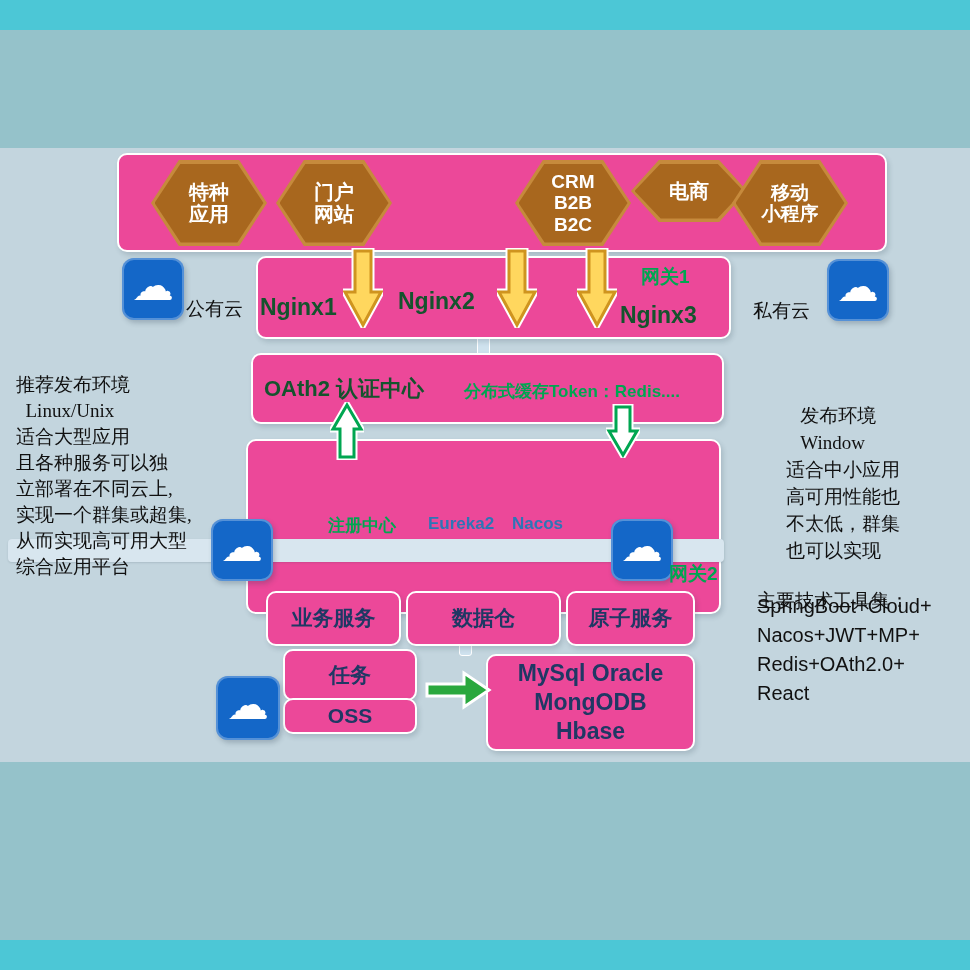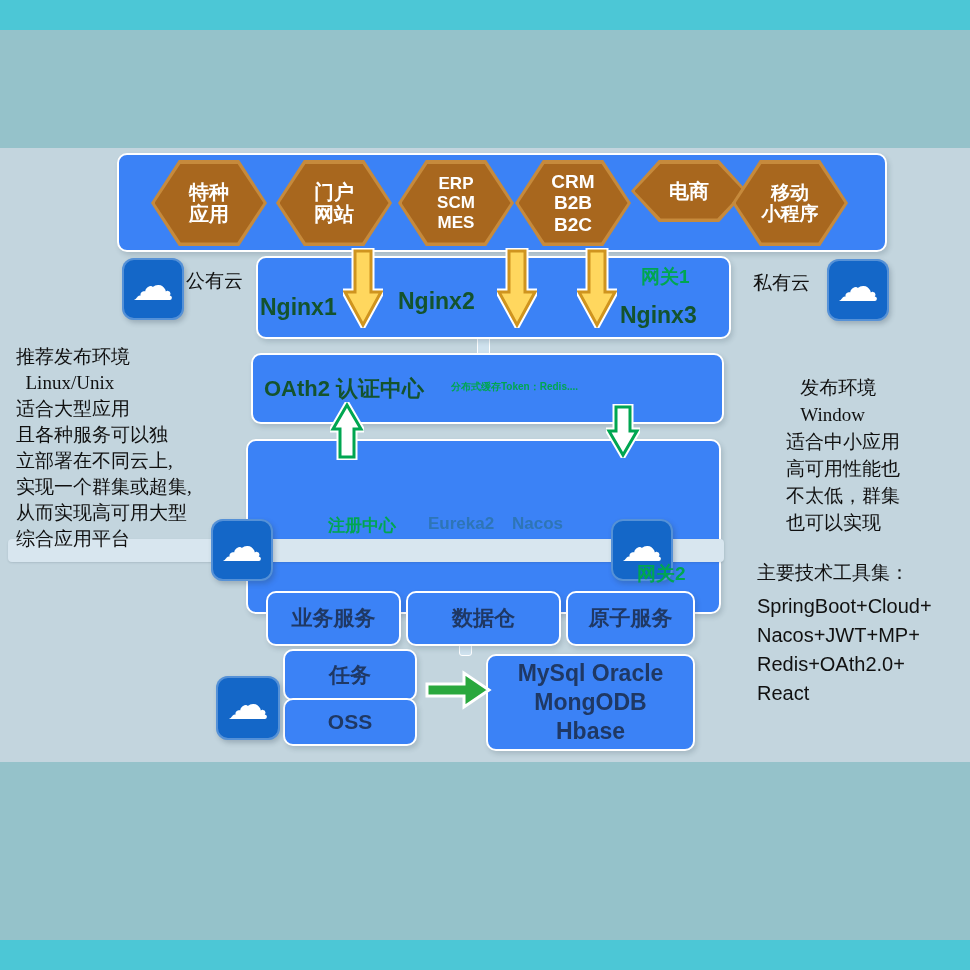--- a/index.html
+++ b/index.html
@@ -3,21 +3,21 @@
 <meta charset="utf-8">
 <style>
   html,body{margin:0;padding:0;}
   #canvas{
     position:relative;width:970px;height:970px;overflow:hidden;
     background:#95c2ca;font-family:"Liberation Sans",sans-serif;
   }
   .strip{position:absolute;left:0;width:970px;height:30px;background:#4cc7d6;}
   #slide{position:absolute;left:0;top:148px;width:970px;height:614px;background:#c3d5de;}
   .box{
-    position:absolute;background:#3b82f6;border:2.5px solid #ffffff;border-radius:10px;
+    position:absolute;background:#ec4899;border:2.5px solid #ffffff;border-radius:10px;
     box-sizing:border-box;z-index:2;box-shadow:2px 3px 5px rgba(40,60,80,.18);
   }
   .box.center{display:flex;align-items:center;justify-content:center;}
   .box.center span{font-weight:700;color:#1f3864;text-align:center;white-space:pre-line;line-height:1.25;}
   .hex{
     position:absolute;z-index:3;
     clip-path:polygon(24% 0,76% 0,100% 50%,76% 100%,24% 100%,0 50%);
     background:#c68a3c;display:flex;align-items:center;justify-content:center;
   }
   .hex-inner{
@@ -31,21 +31,21 @@
     display:flex;align-items:center;justify-content:center;z-index:6;
     box-shadow:inset 0 0 0 2px rgba(255,255,255,.28), 2px 3px 5px rgba(40,60,80,.25);
   }
   .cloud span{font-size:42px;line-height:1;transform:translateY(-3px);}
   .t{position:absolute;white-space:pre;z-index:5;}
   .b{font-weight:700;}
   .navy{color:#14532d;}
   .green{color:#00a651;}
   .blue{color:#2e75b6;}
   .sans{font-family:"Liberation Sans",sans-serif;}
-  .serif{font-family:"Liberation Serif",serif;color:#101010;}
+  .serif{font-family:"Liberation Serif",serif;color:#101010;margin-top:28px;}
   .conn{position:absolute;background:#cfe2ee;border:1.5px solid #ffffff;border-radius:3px;z-index:1;}
   .band{position:absolute;background:#d8e6ef;border-radius:4px;z-index:4;box-shadow:0 1px 2px rgba(40,60,80,.15);}
   .arrow{position:absolute;z-index:7;}
 </style>
 </head>
 <body>
 
 <div id="canvas">
 
   <div class="strip" style="top:0"></div>
@@ -54,25 +54,20 @@
 
   <div class="box" style="left:117px;top:153px;width:770px;height:99px"></div>
 
   <div class="hex" style="left:151px;top:160px;width:116px;height:86px">
     <div class="hex-inner sans" style="font-size:20px">特种
 应用</div>
   </div>
   <div class="hex" style="left:276px;top:160px;width:116px;height:86px">
     <div class="hex-inner sans" style="font-size:20px">门户
 网站</div>
-  </div>
-  <div class="hex" style="left:398px;top:160px;width:116px;height:86px">
-    <div class="hex-inner sans" style="font-size:17px">ERP
-SCM
-MES</div>
   </div>
   <div class="hex" style="left:515px;top:160px;width:116px;height:86px">
     <div class="hex-inner sans" style="font-size:19px">CRM
 B2B
 B2C</div>
   </div>
   <div class="hex" style="left:631px;top:160px;width:116px;height:62px">
     <div class="hex-inner sans" style="font-size:20px">电商</div>
   </div>
   <div class="hex" style="left:732px;top:160px;width:116px;height:86px">
@@ -106,21 +101,21 @@
   </svg>
   <svg class="arrow" style="left:577px;top:248px" width="40" height="80" viewBox="0 0 40 80">
     <polygon points="12,3 28,3 28,44 38,44 20,77 2,44 12,44" fill="none" stroke="#ffffff" stroke-width="7"></polygon>
     <polygon points="12,3 28,3 28,44 38,44 20,77 2,44 12,44" fill="#ffd75e" stroke="#cf941f" stroke-width="3"></polygon>
   </svg>
 
   <div class="conn" style="left:477px;top:336px;width:11px;height:22px"></div>
 
   <div class="box" style="left:251px;top:353px;width:473px;height:71px"></div>
   <div class="t sans b navy" style="left:264px;top:374px;font-size:22px">OAth2 认证中心</div>
-  <div class="t sans b green" style="left:451px;top:380px;font-size:10px">分布式缓存Token：Redis....</div>
+  <div class="t sans b green" style="left:464px;top:380px;font-size:17px">分布式缓存Token：Redis....</div>
 
   <svg class="arrow" style="left:330px;top:402px" width="34" height="58" viewBox="0 0 34 58">
     <polygon points="17,3 31,27 24,27 24,55 10,55 10,27 3,27" fill="none" stroke="#ffffff" stroke-width="7"></polygon>
     <polygon points="17,3 31,27 24,27 24,55 10,55 10,27 3,27" fill="#ffffff" stroke="#00a651" stroke-width="3"></polygon>
   </svg>
   <svg class="arrow" style="left:606px;top:404px" width="34" height="54" viewBox="0 0 34 54">
     <polygon points="17,51 3,27 10,27 10,3 24,3 24,27 31,27" fill="none" stroke="#ffffff" stroke-width="7"></polygon>
     <polygon points="17,51 3,27 10,27 10,3 24,3 24,27 31,27" fill="#ffffff" stroke="#00a651" stroke-width="3"></polygon>
   </svg>
 
@@ -129,38 +124,38 @@
   <div class="t sans b blue" style="left:428px;top:514px;font-size:17px">Eureka2</div>
   <div class="t sans b blue" style="left:512px;top:514px;font-size:17px">Nacos</div>
 
   <div class="band" style="left:8px;top:539px;width:716px;height:23px"></div>
   <div class="cloud" style="left:211px;top:519px;width:62px;height:62px">
     <span>☁</span>
   </div>
   <div class="cloud" style="left:611px;top:519px;width:62px;height:62px">
     <span>☁</span>
   </div>
-  <div class="t sans b green" style="left:637px;top:561px;font-size:19px;z-index:8">网关2</div>
+  <div class="t sans b green" style="left:669px;top:561px;font-size:19px;z-index:8">网关2</div>
 
   <div class="conn" style="left:459px;top:610px;width:11px;height:44px"></div>
 
   <div class="box center" style="left:266px;top:591px;width:135px;height:55px">
     <span style="font-size:21px">业务服务</span>
   </div>
   <div class="box center" style="left:406px;top:591px;width:155px;height:55px">
     <span style="font-size:21px">数据仓</span>
   </div>
   <div class="box center" style="left:566px;top:591px;width:129px;height:55px">
     <span style="font-size:21px">原子服务</span>
   </div>
 
   <div class="box center" style="left:283px;top:649px;width:134px;height:52px">
     <span style="font-size:21px">任务</span>
   </div>
-  <div class="box center" style="left:283px;top:698px;width:134px;height:48px">
+  <div class="box center" style="left:283px;top:698px;width:134px;height:36px">
     <span style="font-size:21px">OSS</span>
   </div>
 
   <svg class="arrow" style="left:424px;top:668px" width="68" height="44" viewBox="0 0 68 44">
     <polygon points="3,16 40,16 40,5 65,22 40,39 40,28 3,28" fill="#2aa83e" stroke="#ffffff" stroke-width="3"></polygon>
   </svg>
 
   <div class="box center" style="left:486px;top:654px;width:209px;height:97px">
     <span style="font-size:23px">MySql  Oracle
 MongODB

